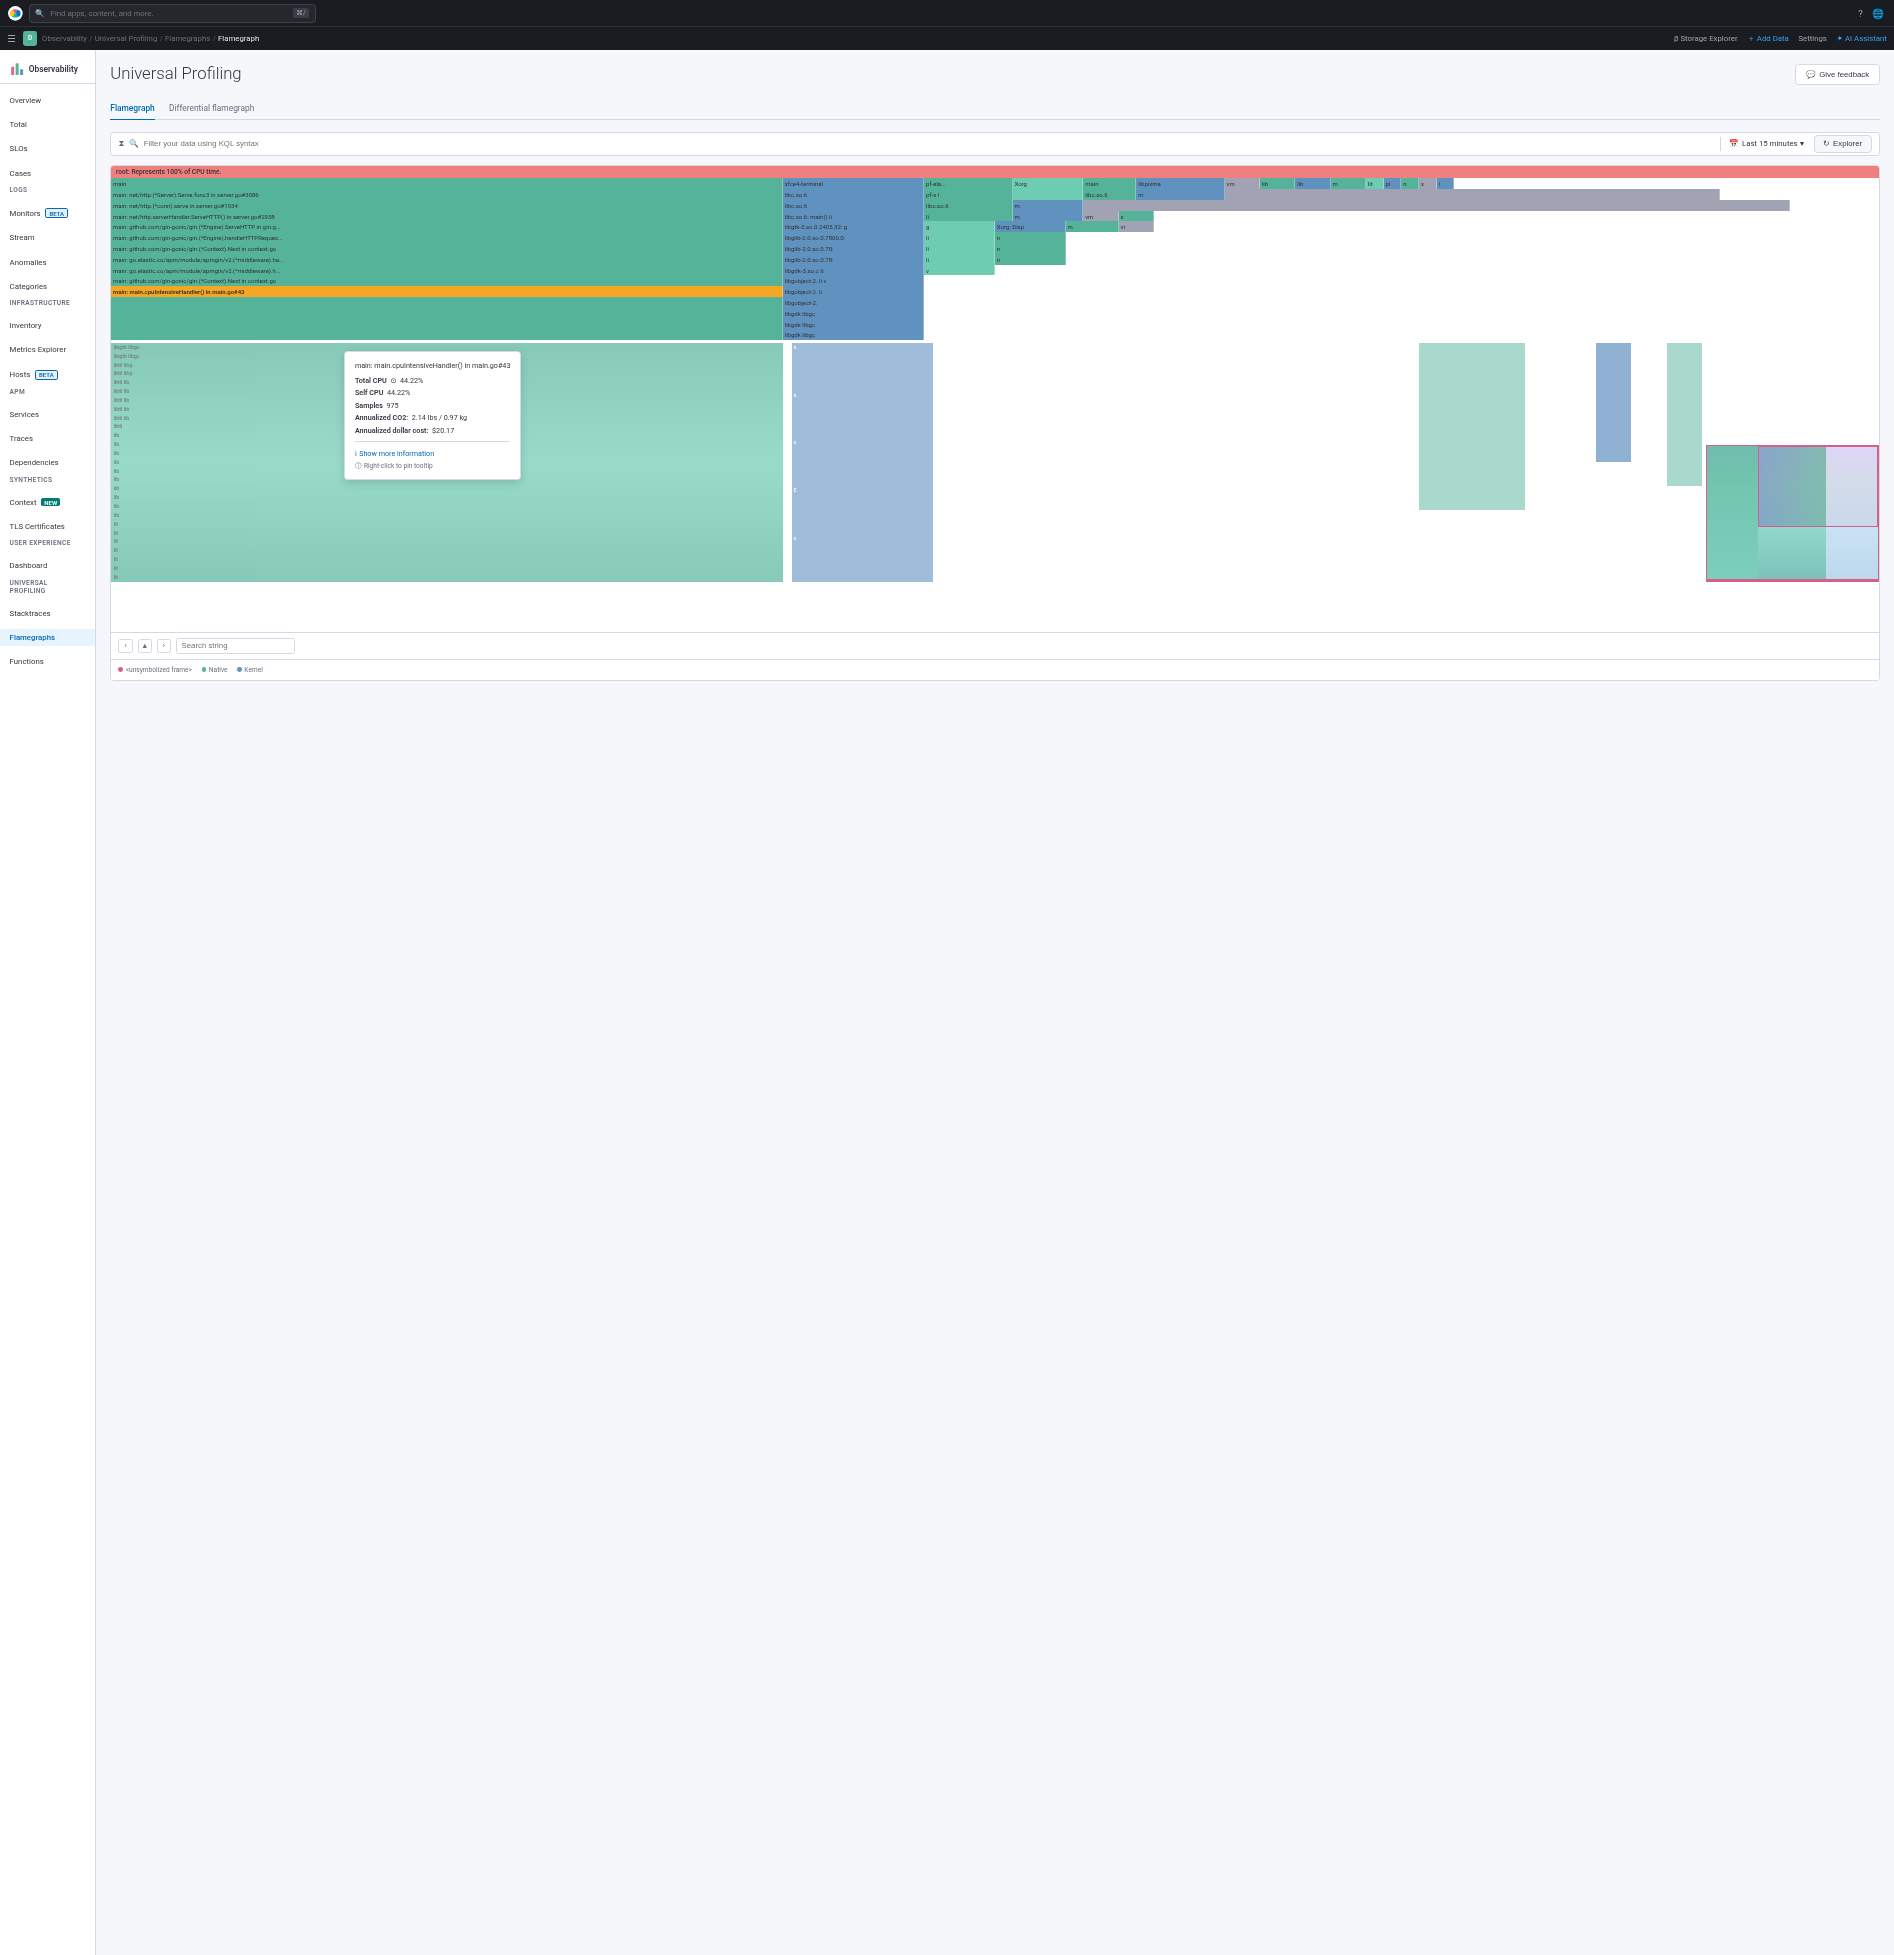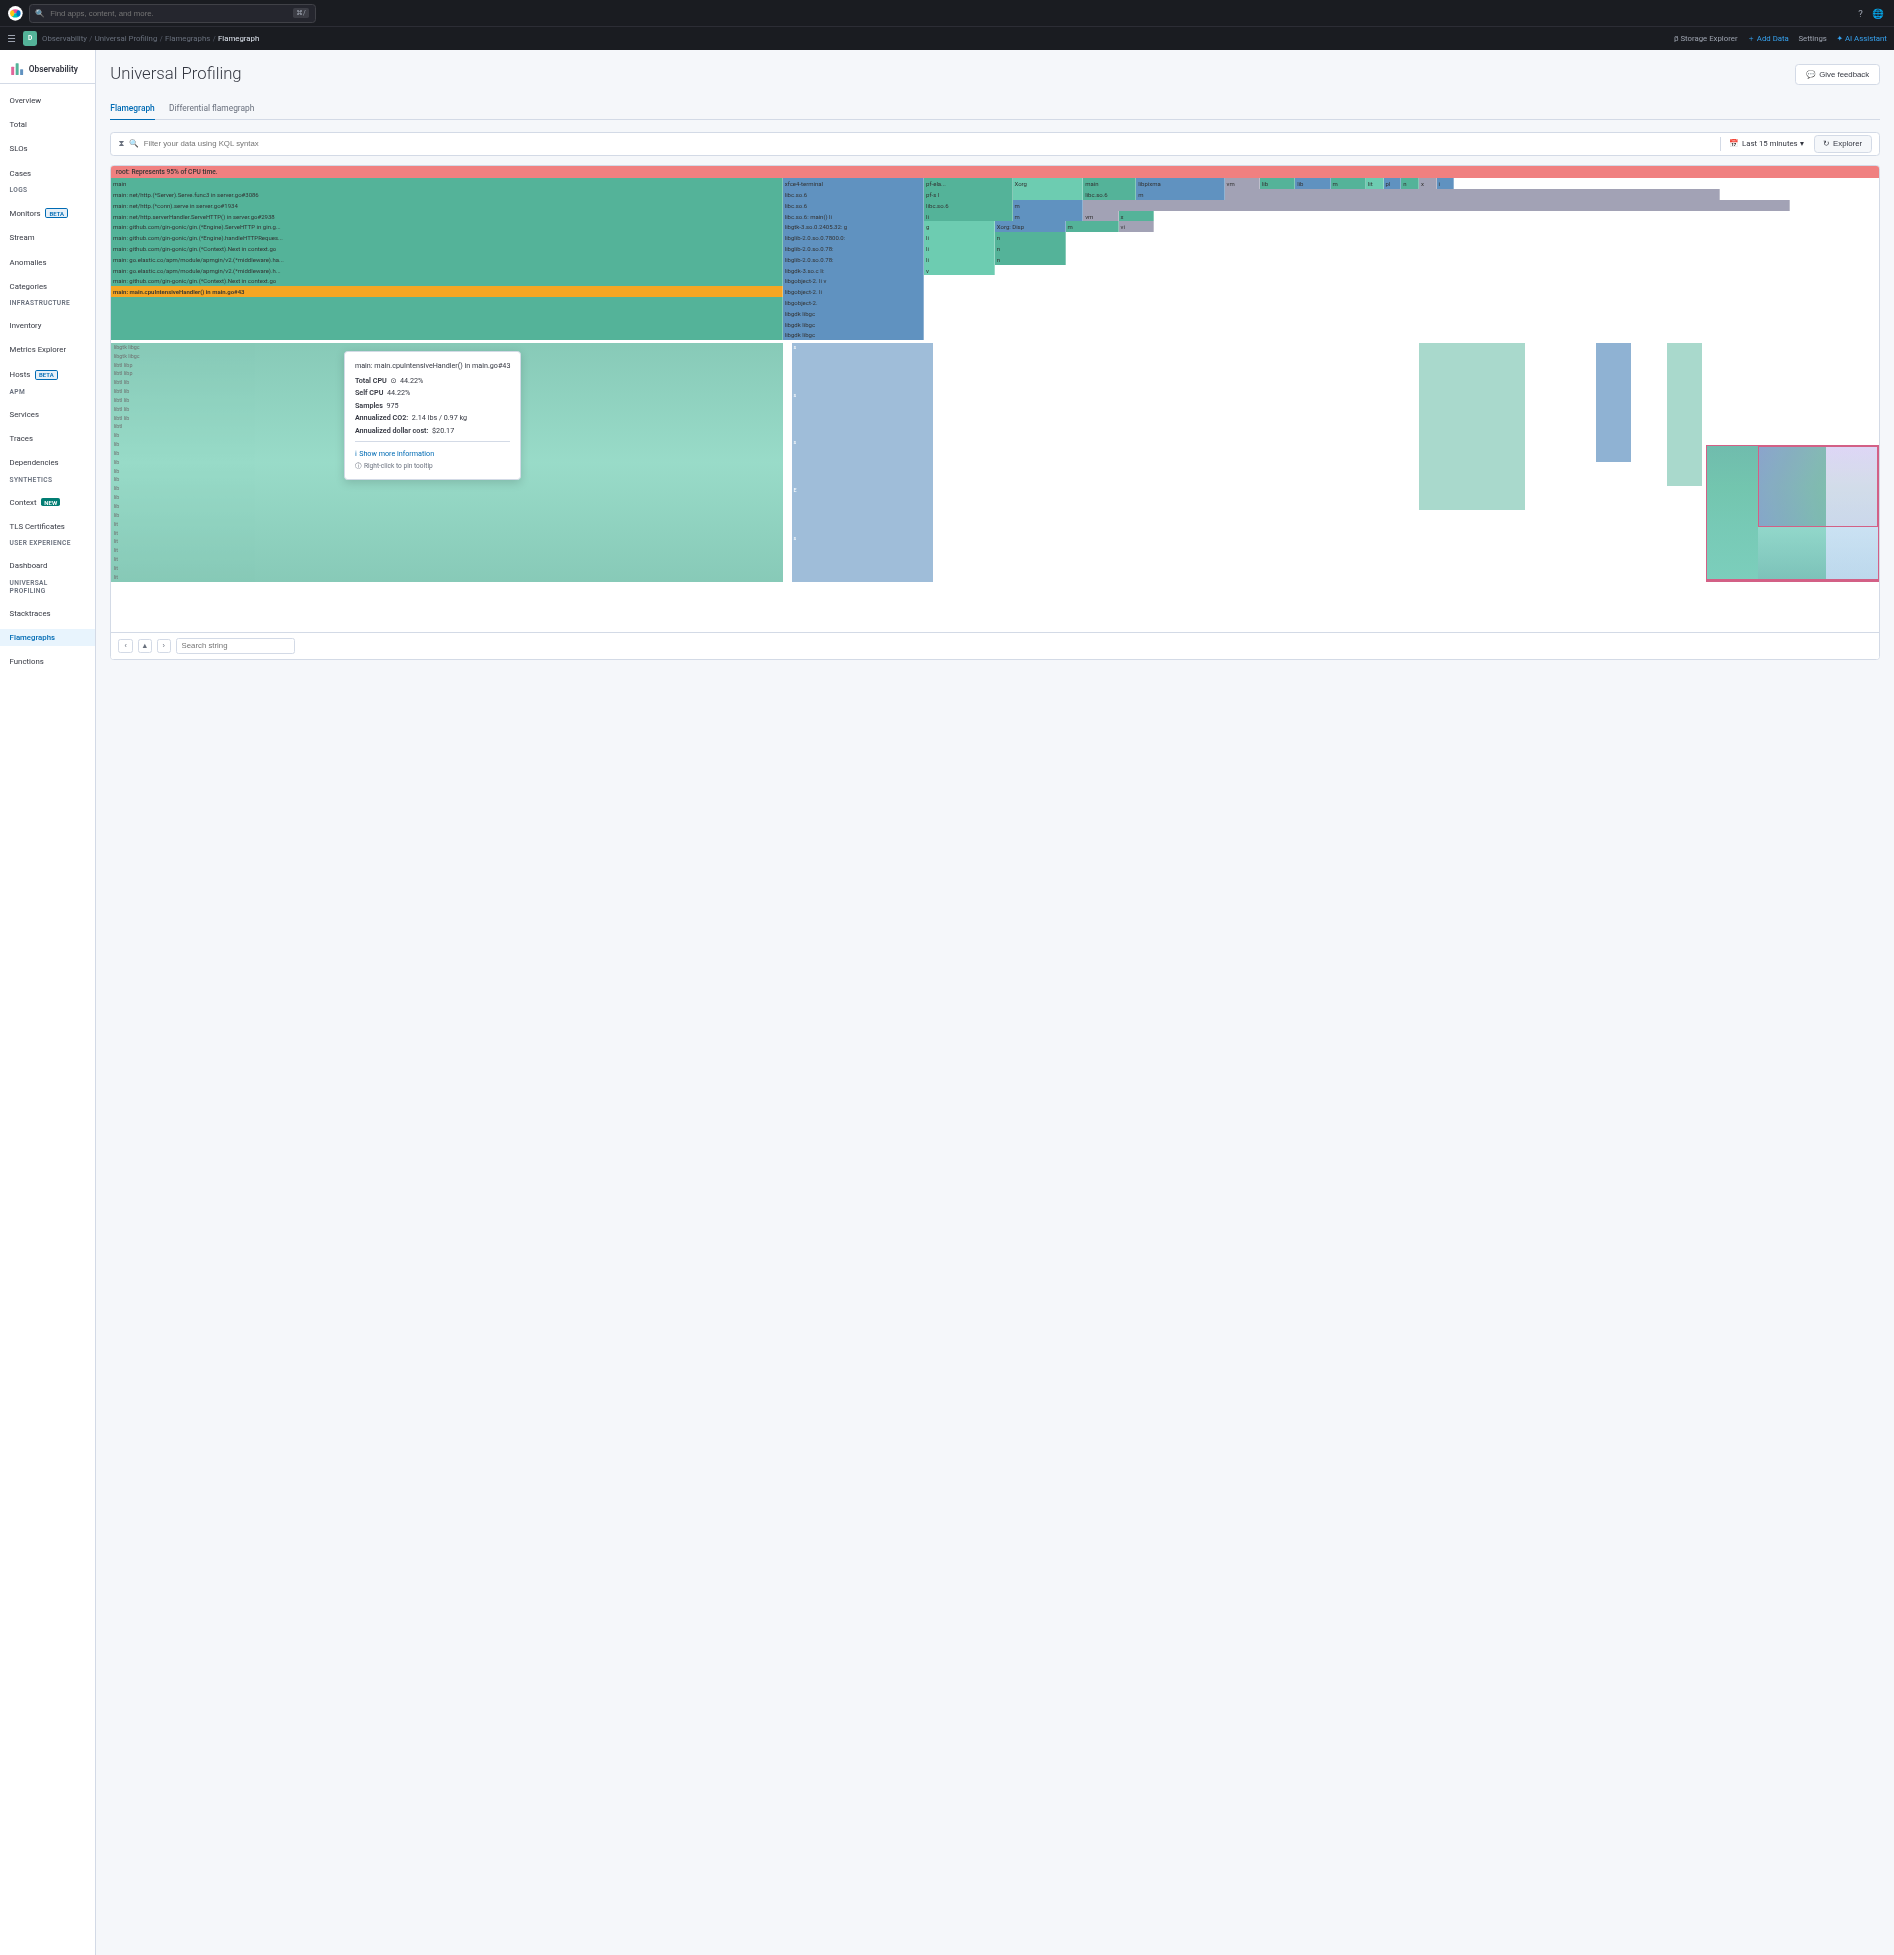--- a/index.html
+++ b/index.html
@@ -238,21 +238,21 @@
       <button class="refresh-btn">
         <span>↻</span>
         <span>Explorer</span>
       </button>
     </div>
 
     <div class="flamegraph-container">
       <div class="flamegraph-viz">
 
         <div class="flamegraph-root">
-          <span class="flamegraph-root-text">root: Represents 95% of CPU time.</span>
+          <span class="flamegraph-root-text">root: Represents 100% of CPU time.</span>
         </div>
 
         <div class="flamegraph-rows" style="font-size:6px;">
 
           <div class="flamegraph-row">
             <div class="flame-block flame-teal" style="width:38%">main</div>
             <div class="flame-block flame-blue" style="width:8%">xfce4-terminal</div>
             <div class="flame-block flame-teal" style="width:5%">pf-ela...</div>
             <div class="flame-block flame-light-teal" style="width:4%">Xorg</div>
             <div class="flame-block flame-teal" style="width:3%">main</div>
@@ -456,16 +456,30 @@
 
       </div>
 
       <div class="flamegraph-bottom">
         <button class="nav-btn">‹</button>
         <button class="nav-btn">▲</button>
         <button class="nav-btn">›</button>
         <input class="search-string-input" type="text" placeholder="Search string" style="">
       </div>
 
+      <div class="legend">
+        <div class="legend-item">
+          <div class="legend-dot" style="background:#d36086;"></div>
+          <span>&lt;unsymbolized frame&gt;</span>
+        </div>
+        <div class="legend-item">
+          <div class="legend-dot" style="background:#54b399;"></div>
+          <span>Native</span>
+        </div>
+        <div class="legend-item">
+          <div class="legend-dot" style="background:#6092c0;"></div>
+          <span>Kernel</span>
+        </div>
+      </div>
     </div>
   </main>
 </div>
 
 
 </body></html>

